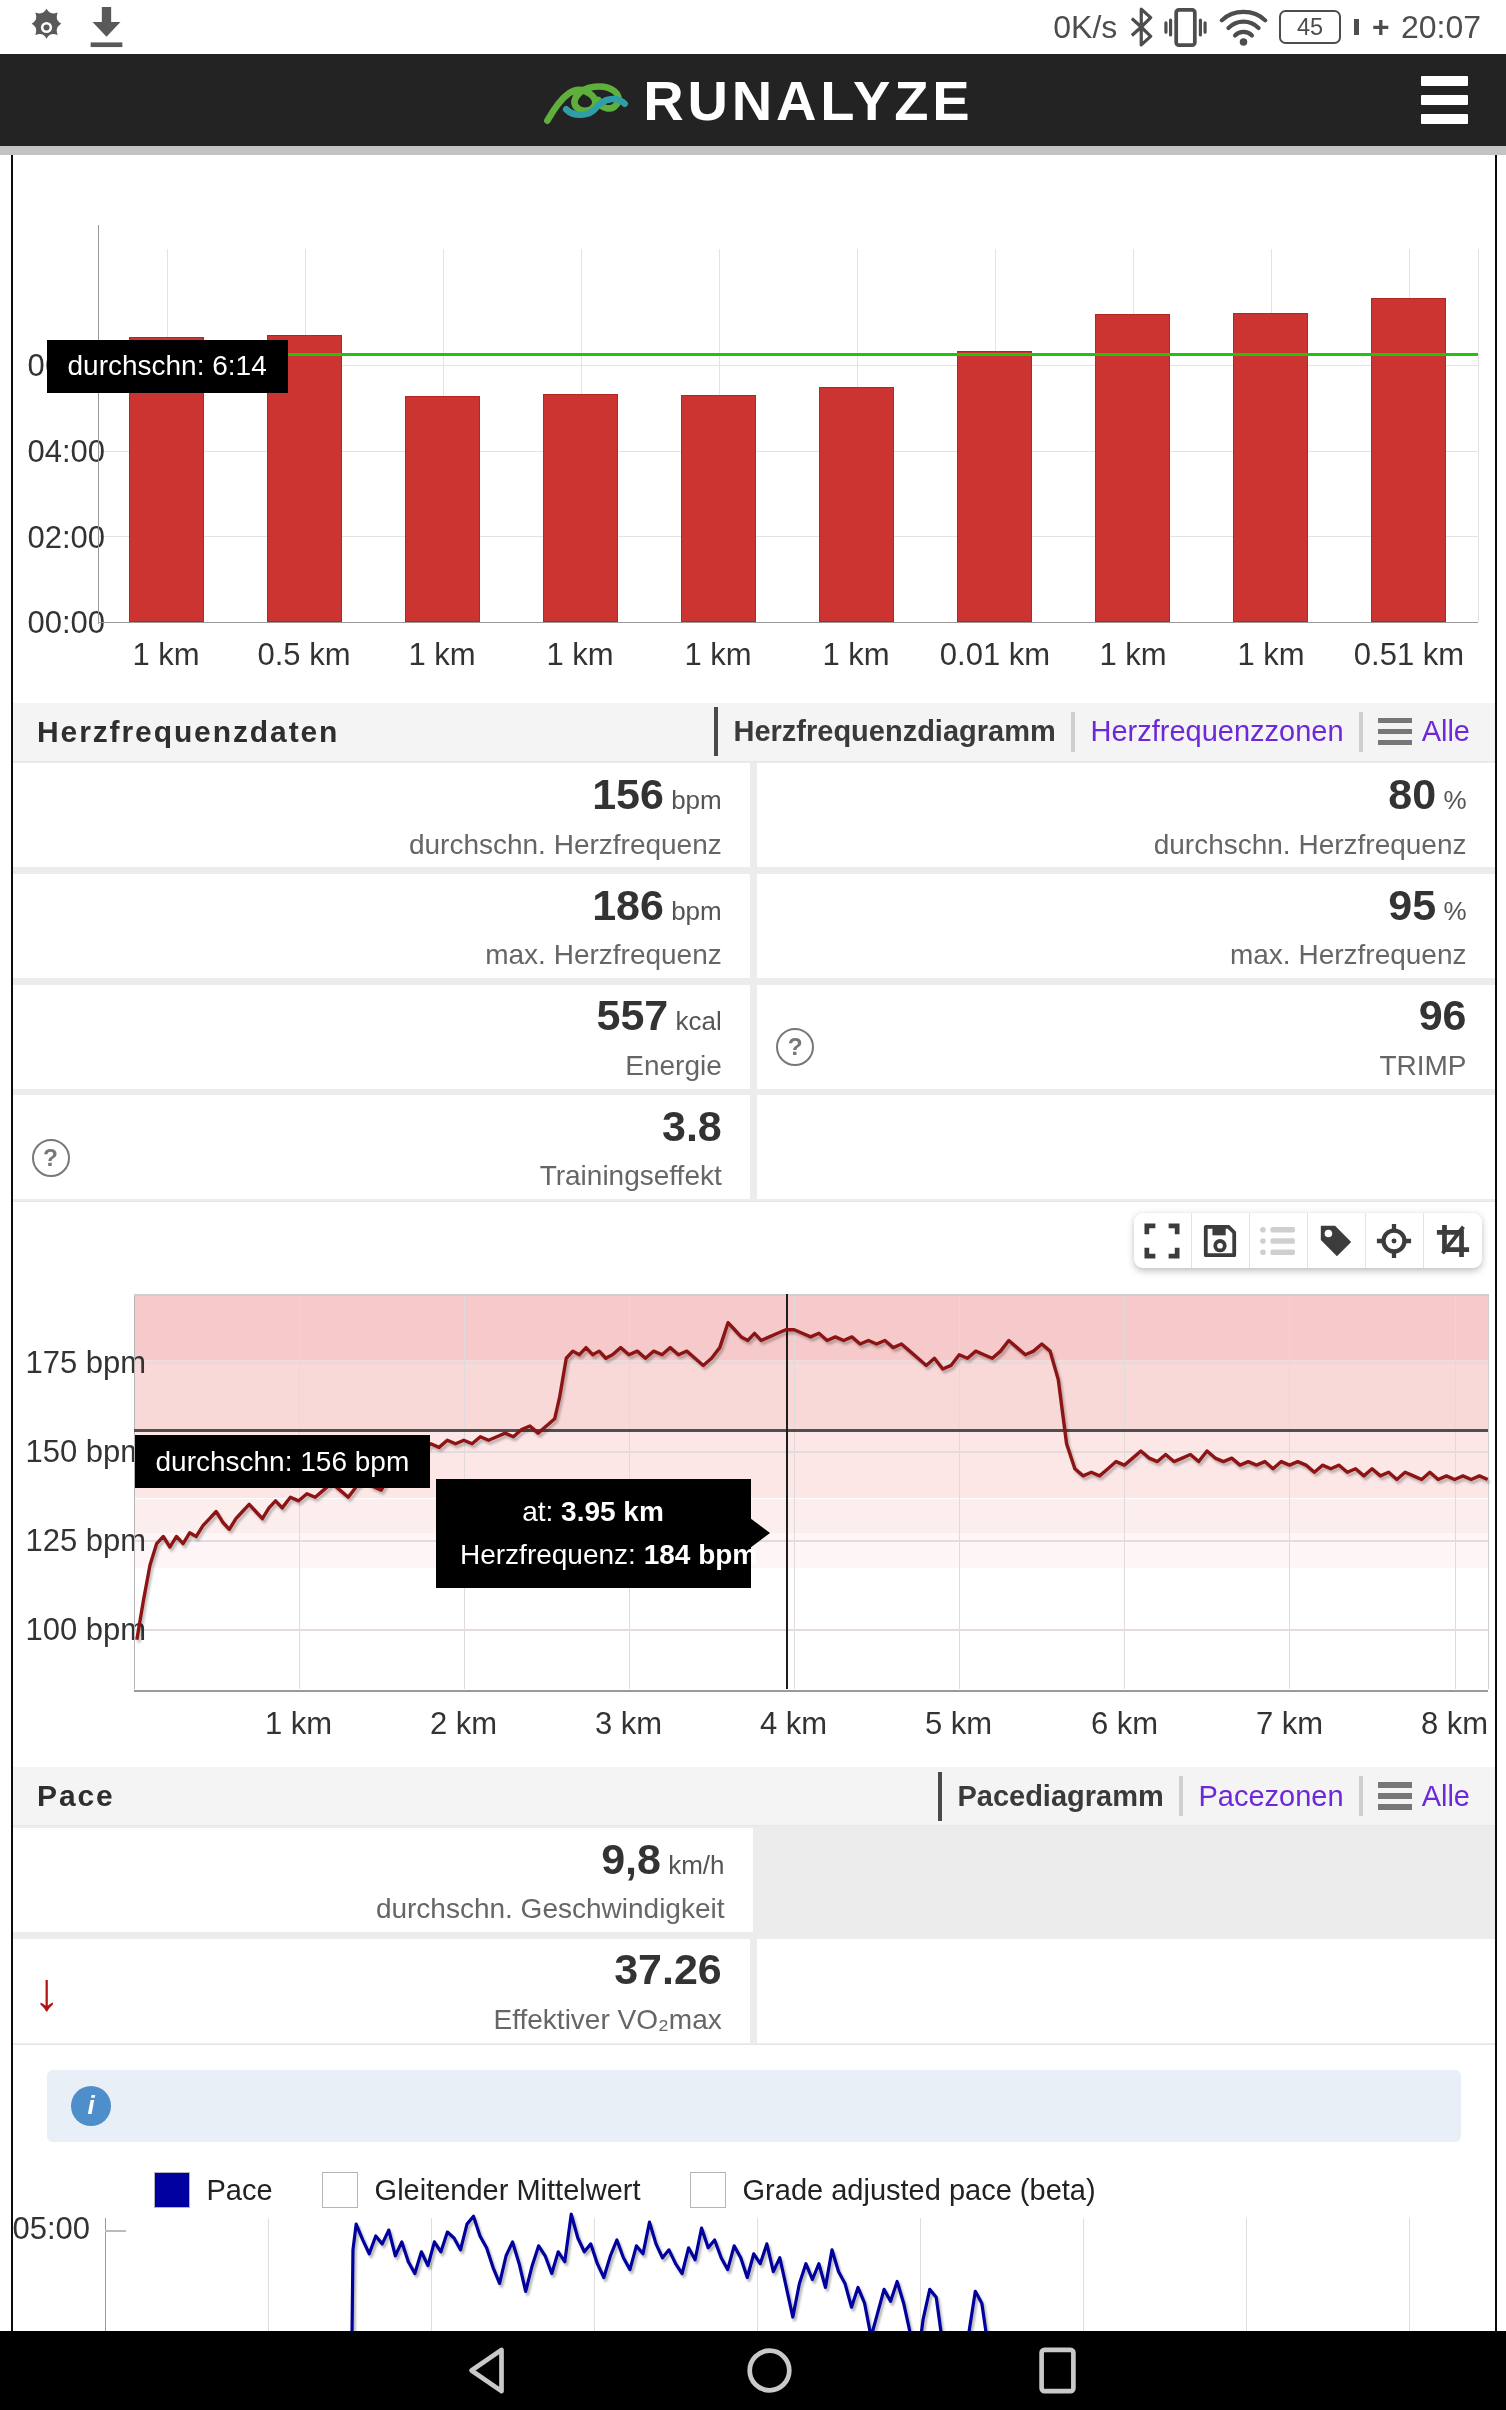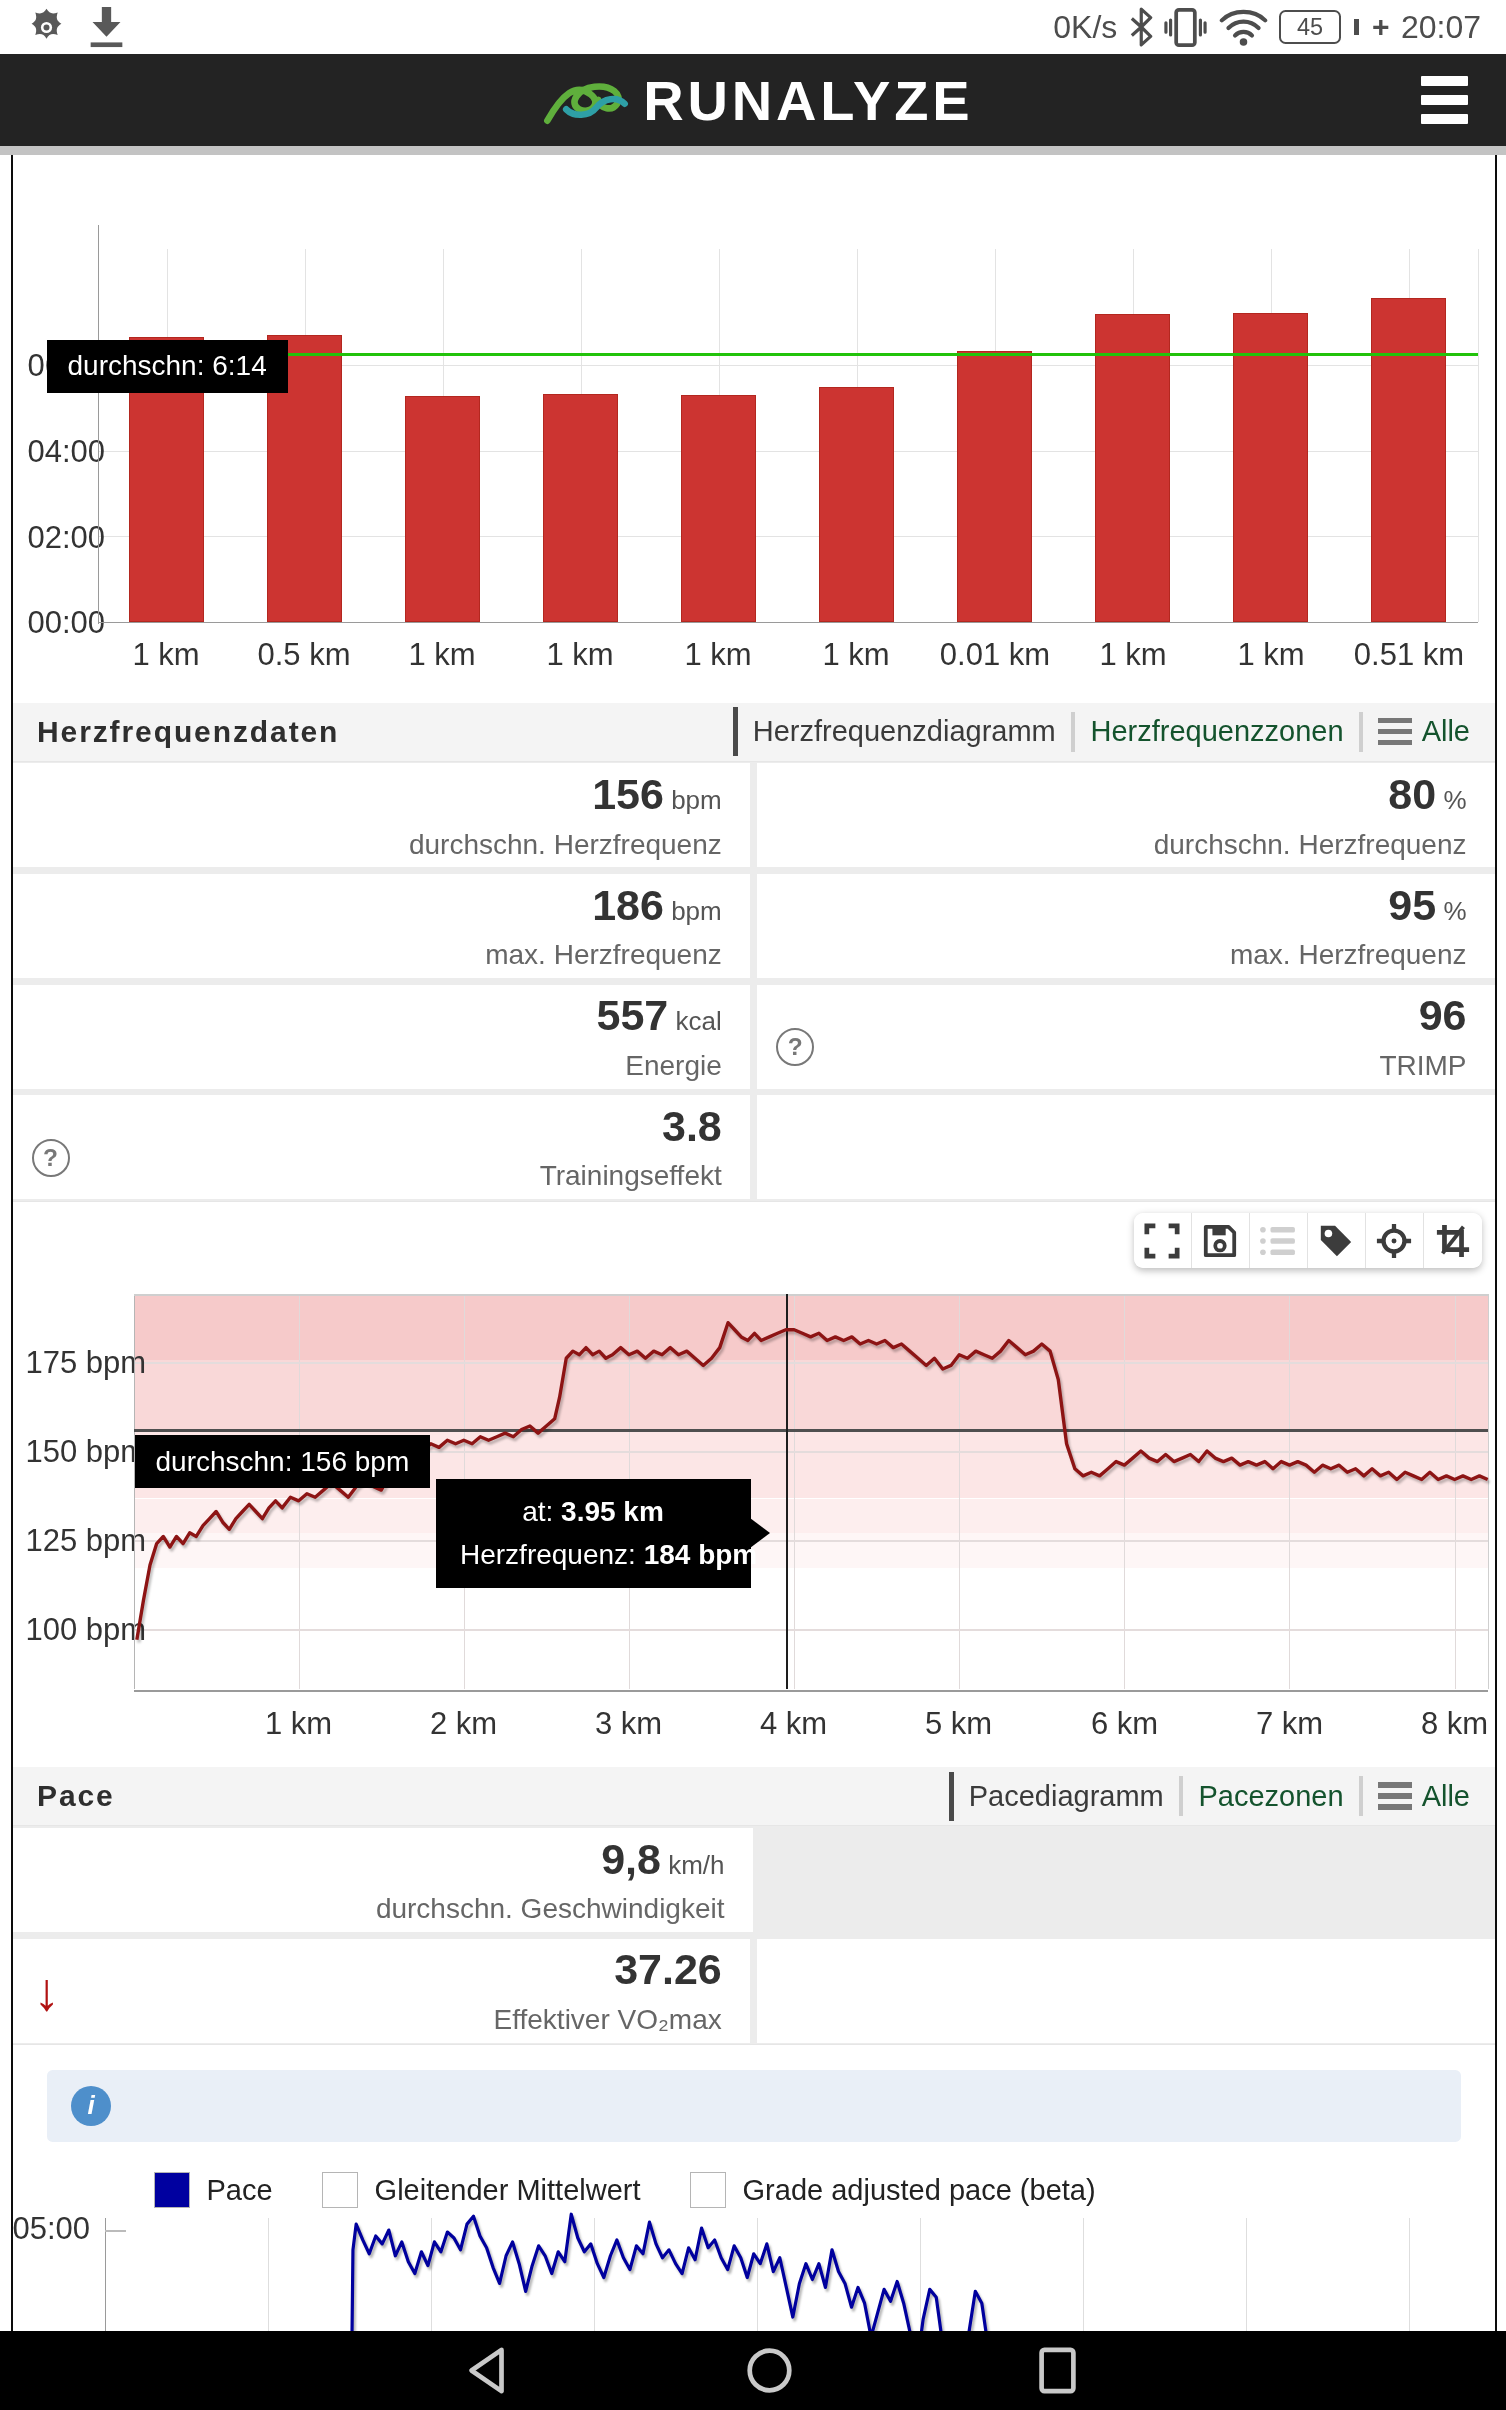--- a/index.html
+++ b/index.html
@@ -40,22 +40,22 @@
     display:flex; align-items:center; white-space:nowrap; }
   .tooltip2 { position:absolute; background:#000; color:#fff; font-size:28px; padding:11.3px 24.5px;
     text-align:center; line-height:43px; white-space:nowrap; }
   .tooltip2 .arrow { position:absolute; right:-19px; top:50%; margin-top:-15px; width:0; height:0;
     border-top:15px solid transparent; border-bottom:15px solid transparent; border-left:20px solid #000; }
   .zone { position:absolute; }
   
   .sec-head { background:#f4f4f4; height:58px; display:flex; align-items:center; padding:0 24.5px; margin-top:17px; }
   .sec-title { font-size:30px; font-weight:bold; color:#2e2e2e; letter-spacing:1.9px; }
   .tabs { margin-left:auto; display:flex; align-items:center; gap:15px; }
-  .tab { font-size:29px; color:#14532d; background:none; border:none; cursor:pointer; display:flex; align-items:center; gap:9.4px; }
-  .tab.active { color:#3a3a3a; }
+  .tab { font-size:29px; color:#6d28d9; background:none; border:none; cursor:pointer; display:flex; align-items:center; gap:9.4px; }
+  .tab.active { color:#3a3a3a;font-weight:bold; }
   .tab-sep { width:4.7px; height:40px; background:#cfcfcf; }
   .tab-sep.dark { background:#4a4a4a; height:49px; }
   .menu-glyph { display:inline-flex; flex-direction:column; gap:5.6px; }
   .menu-glyph i { width:34px; height:5.6px; background:#777; }
   
   .stats { border-top:1.9px solid #e6e6e6; border-bottom:1.9px solid #e6e6e6; background:#ececec;
     display:flex; flex-direction:column; gap:6.6px; padding:1.9px 0; }
   .stat-row { display:flex; gap:7.5px; }
   .stat-cell { position:relative; background:#fff; width:740px; height:104px; display:flex; flex-direction:column;
     justify-content:center; align-items:flex-end; padding-right:28px; }

